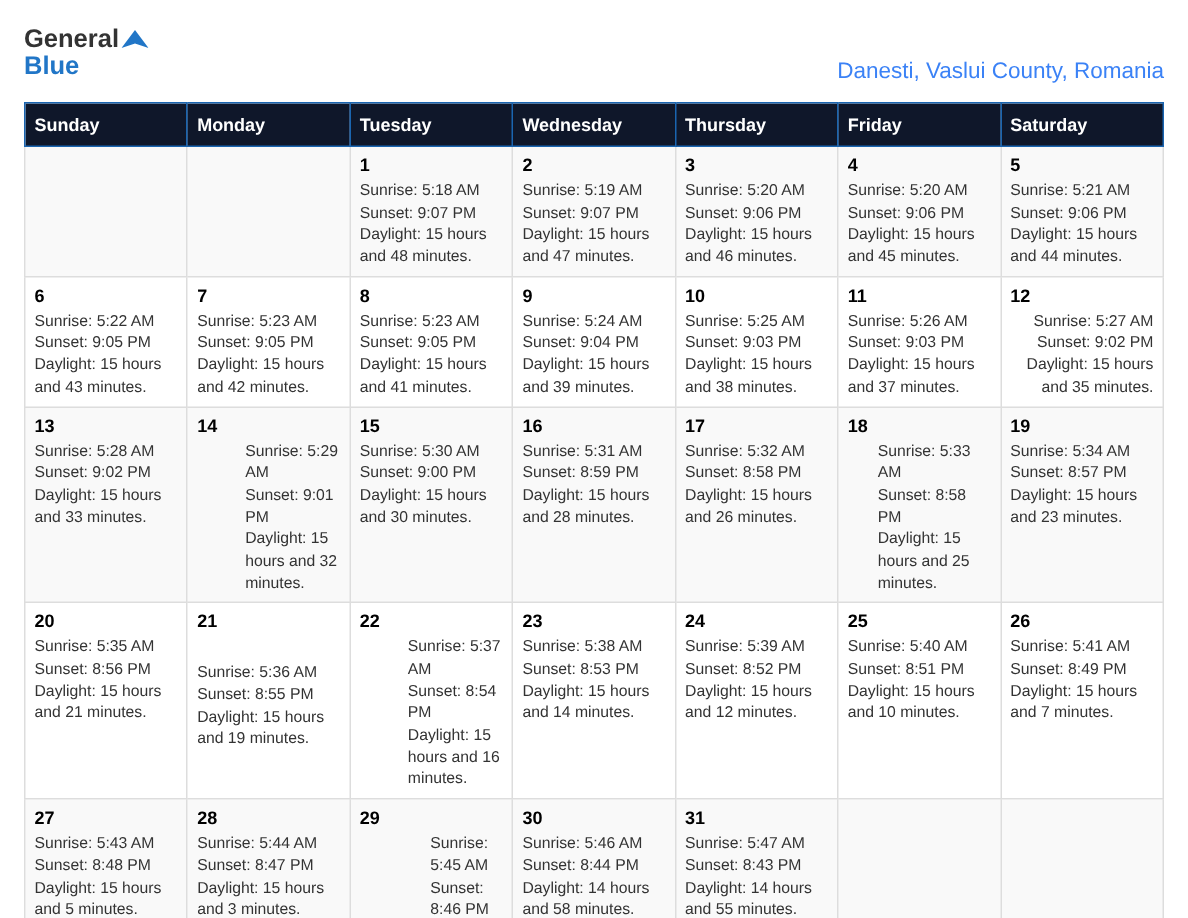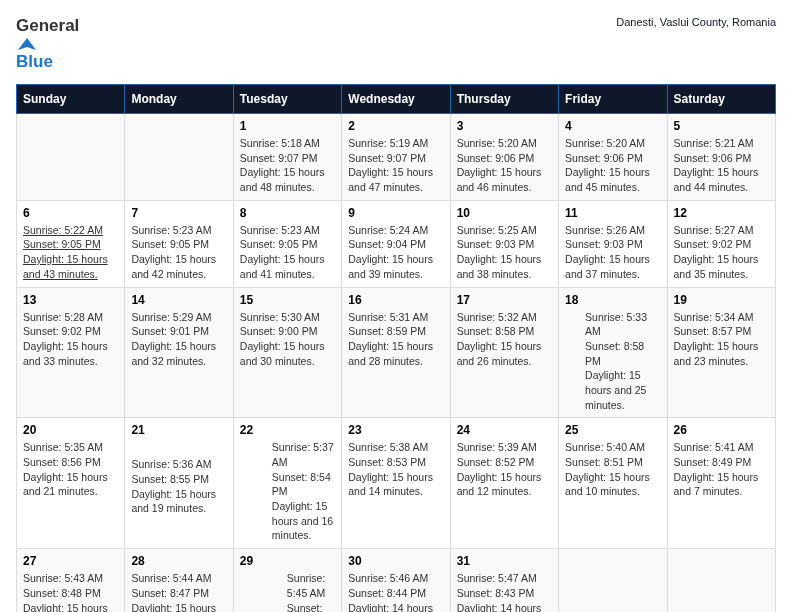--- a/index.html
+++ b/index.html
@@ -16,34 +16,34 @@
       align-items: flex-start;
       margin-bottom: 12px;
     }
     .logo {
       display: flex;
       flex-direction: column;
       align-items: flex-start;
     }
     .logo-line {
       display: flex;
-      align-items: flex-start;
-      flex-direction: column;
+      align-items: flex-end;
     }
     .title-area {
       text-align: right;
     }
     .month-title {
       font-size: 36px;
       font-weight: bold;
       color: #333;
     }
     .subtitle {
-      font-size: 11px;
-      color: #0f172a;
+      font-size: 15px;
+      color: #3b82f6;
+      margin-top: 23px;
     }
     table {
       width: 100%;
       border-collapse: collapse;
       font-size: 11px;
     }
     thead tr {
       background-color: #0f172a;
       color: #fff;
     }
@@ -146,21 +146,21 @@
         <td>
           <span class="day-number">5</span>
           <div class="day-info" style="white-space: pre-line;">Sunrise: 5:21 AM
 Sunset: 9:06 PM
 Daylight: 15 hours and 44 minutes.</div>
         </td>
       </tr>
       <tr>
         <td>
           <span class="day-number">6</span>
-          <div class="day-info" style="white-space: pre-line; text-decoration: underline;">Sunrise: 5:22 AM
+          <div class="day-info" style="white-space: pre-line;">Sunrise: 5:22 AM
 Sunset: 9:05 PM
 Daylight: 15 hours and 43 minutes.</div>
         </td>
         <td>
           <span class="day-number">7</span>
           <div class="day-info" style="white-space: pre-line;">Sunrise: 5:23 AM
 Sunset: 9:05 PM
 Daylight: 15 hours and 42 minutes.</div>
         </td>
         <td>
@@ -182,35 +182,35 @@
 Daylight: 15 hours and 38 minutes.</div>
         </td>
         <td>
           <span class="day-number">11</span>
           <div class="day-info" style="white-space: pre-line;">Sunrise: 5:26 AM
 Sunset: 9:03 PM
 Daylight: 15 hours and 37 minutes.</div>
         </td>
         <td>
           <span class="day-number">12</span>
-          <div class="day-info" style="white-space: pre-line;">Sunrise: 5:27 AM
+          <div class="day-info" style="white-space: pre-line; text-align: right;">Sunrise: 5:27 AM
 Sunset: 9:02 PM
 Daylight: 15 hours and 35 minutes.</div>
         </td>
       </tr>
       <tr>
         <td>
           <span class="day-number">13</span>
           <div class="day-info" style="white-space: pre-line;">Sunrise: 5:28 AM
 Sunset: 9:02 PM
 Daylight: 15 hours and 33 minutes.</div>
         </td>
         <td>
           <span class="day-number">14</span>
-          <div class="day-info" style="white-space: pre-line;">Sunrise: 5:29 AM
+          <div class="day-info" style="white-space: pre-line; margin-left: 32px;">Sunrise: 5:29 AM
 Sunset: 9:01 PM
 Daylight: 15 hours and 32 minutes.</div>
         </td>
         <td>
           <span class="day-number">15</span>
           <div class="day-info" style="white-space: pre-line;">Sunrise: 5:30 AM
 Sunset: 9:00 PM
 Daylight: 15 hours and 30 minutes.</div>
         </td>
         <td>

